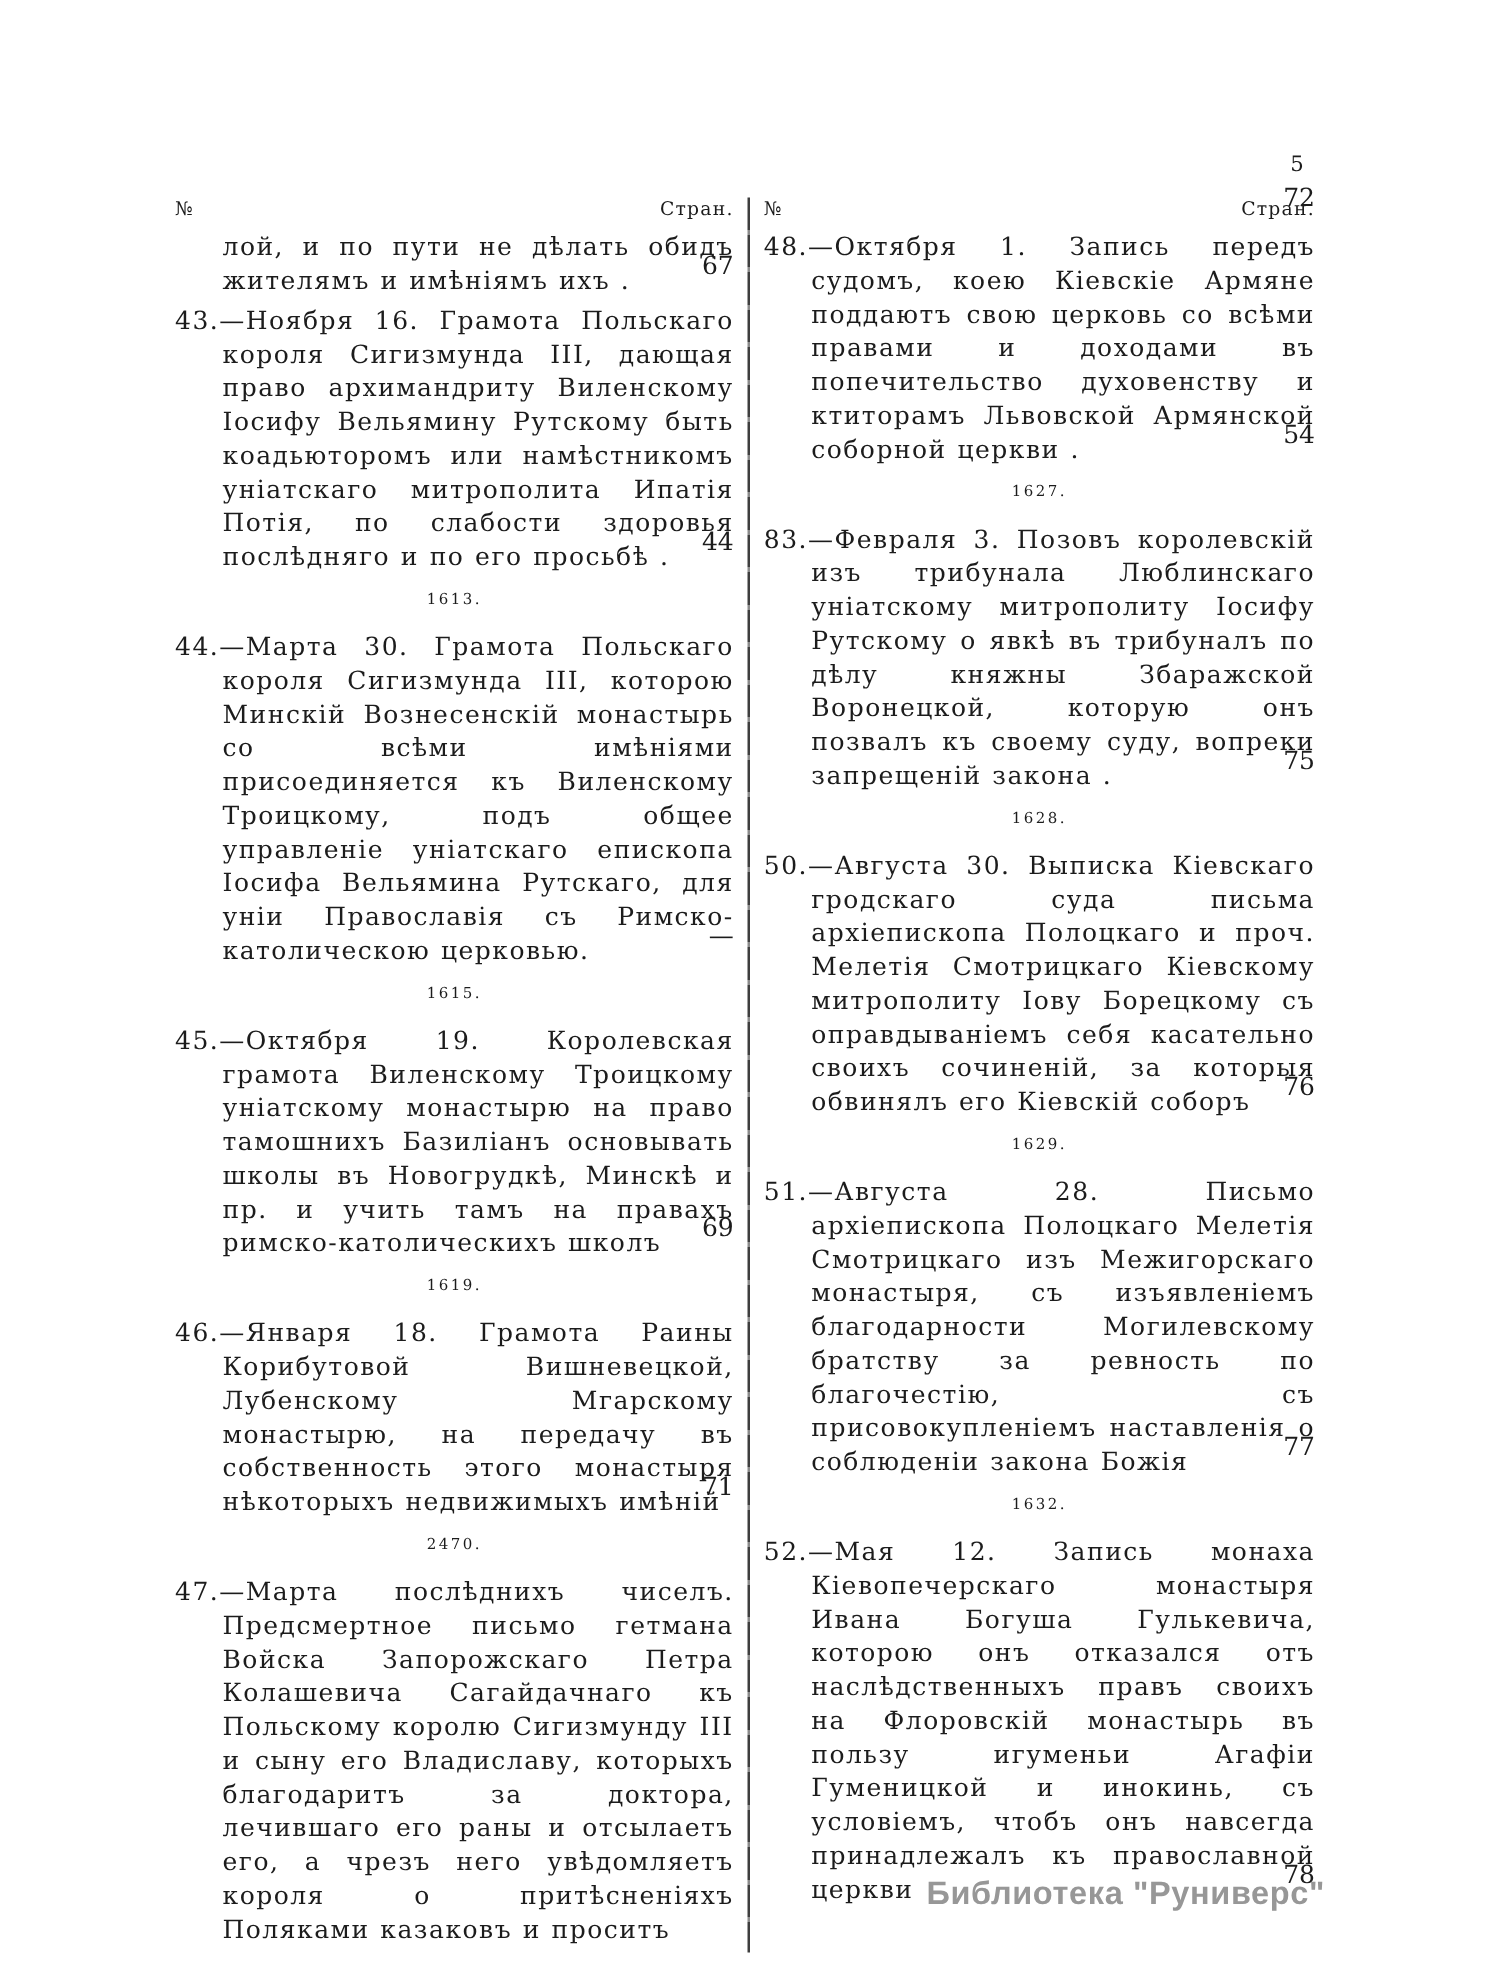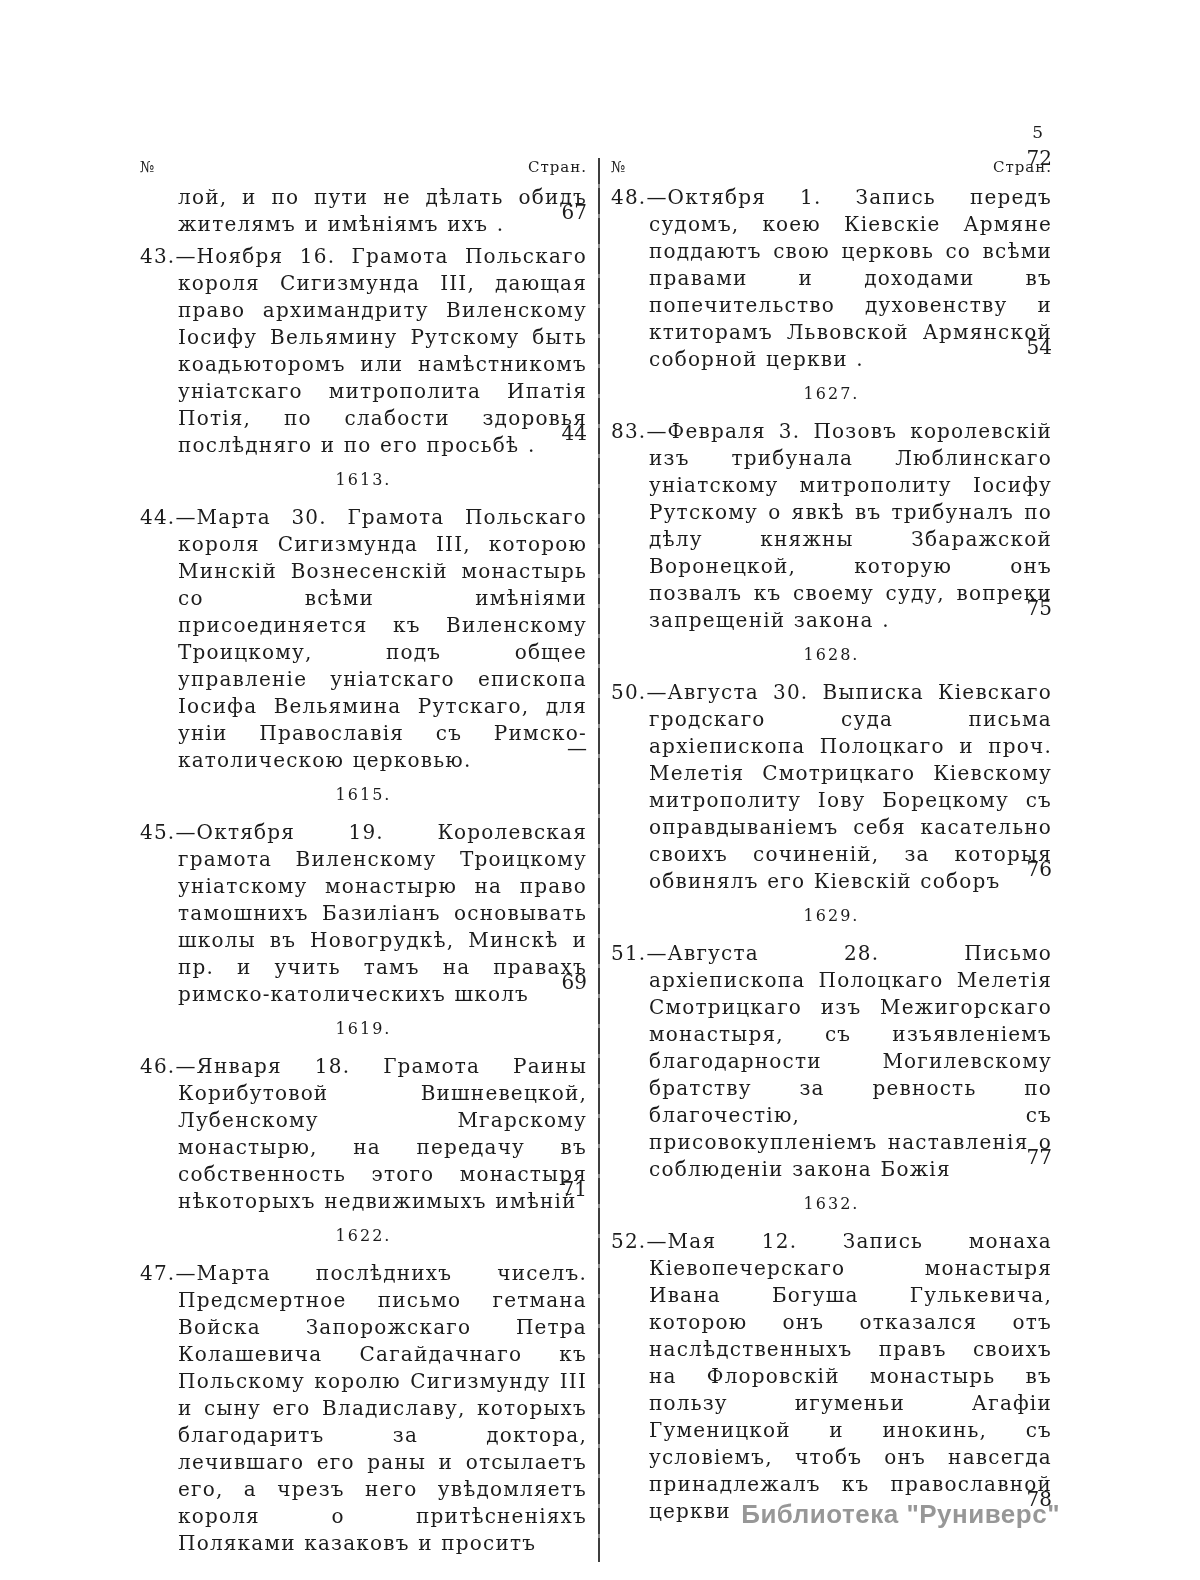--- a/index.html
+++ b/index.html
@@ -73,21 +73,21 @@
   }
   .entry-page {
     position: absolute;
     right: 0;
     bottom: 12px;
     letter-spacing: 0;
     text-indent: 0;
   }
   .year-heading {
     text-align: center;
-    font-size: 16px;
+    font-size: 12px;
     line-height: 27px;
     letter-spacing: 2px;
     margin: 7px 0 11px 0;
   }
   .watermark {
     position: absolute;
     right: 140px;
     bottom: 50px;
     font-family: "Liberation Sans", "DejaVu Sans", sans-serif;
     font-weight: bold;
@@ -111,21 +111,21 @@
         <span>Стран.</span>
       </div>
     <div class="entry cont"><span class="entry-text">лой, и по пути не дѣлать обидъ жителямъ и имѣніямъ ихъ .</span><span class="entry-page">67</span></div>
         <div class="entry"><span class="entry-text">43.—Ноября 16. Грамота Польскаго короля Сигизмунда III, дающая право архимандриту Виленскому Іосифу Вельямину Рутскому быть коадьюторомъ или намѣстникомъ уніатскаго митрополита Ипатія Потія, по слабости здоровья послѣдняго и по его просьбѣ .</span><span class="entry-page">44</span></div>
         <div class="year-heading">1613.</div>
         <div class="entry"><span class="entry-text">44.—Марта 30. Грамота Польскаго короля Сигизмунда III, которою Минскій Вознесенскій монастырь со всѣми имѣніями присоединяется къ Виленскому Троицкому, подъ общее управленіе уніатскаго епископа Іосифа Вельямина Рутскаго, для уніи Православія съ Римско-католическою церковью.</span><span class="entry-page">—</span></div>
         <div class="year-heading">1615.</div>
         <div class="entry"><span class="entry-text">45.—Октября 19. Королевская грамота Виленскому Троицкому уніатскому монастырю на право тамошнихъ Базиліанъ основывать школы въ Новогрудкѣ, Минскѣ и пр. и учить тамъ на правахъ римско-католическихъ школъ</span><span class="entry-page">69</span></div>
         <div class="year-heading">1619.</div>
         <div class="entry"><span class="entry-text">46.—Января 18. Грамота Раины Корибутовой Вишневецкой, Лубенскому Мгарскому монастырю, на передачу въ собственность этого монастыря нѣкоторыхъ недвижимыхъ имѣній</span><span class="entry-page">71</span></div>
-        <div class="year-heading">1622.</div>
+        <div class="year-heading">2470.</div>
         <div class="entry"><span class="entry-text">47.—Марта послѣднихъ чиселъ. Предсмертное письмо гетмана Войска Запорожскаго Петра Колашевича Сагайдачнаго къ Польскому королю Сигизмунду III и сыну его Владиславу, которыхъ благодаритъ за доктора, лечившаго его раны и отсылаетъ его, а чрезъ него увѣдомляетъ короля о притѣсненіяхъ Поляками казаковъ и проситъ</span></div>
       </div>
 
     <div class="divider"></div>
 
     <div class="col right">
       <div class="col-header">
         <span>№</span>
         <span>Стран.</span>
       </div>

